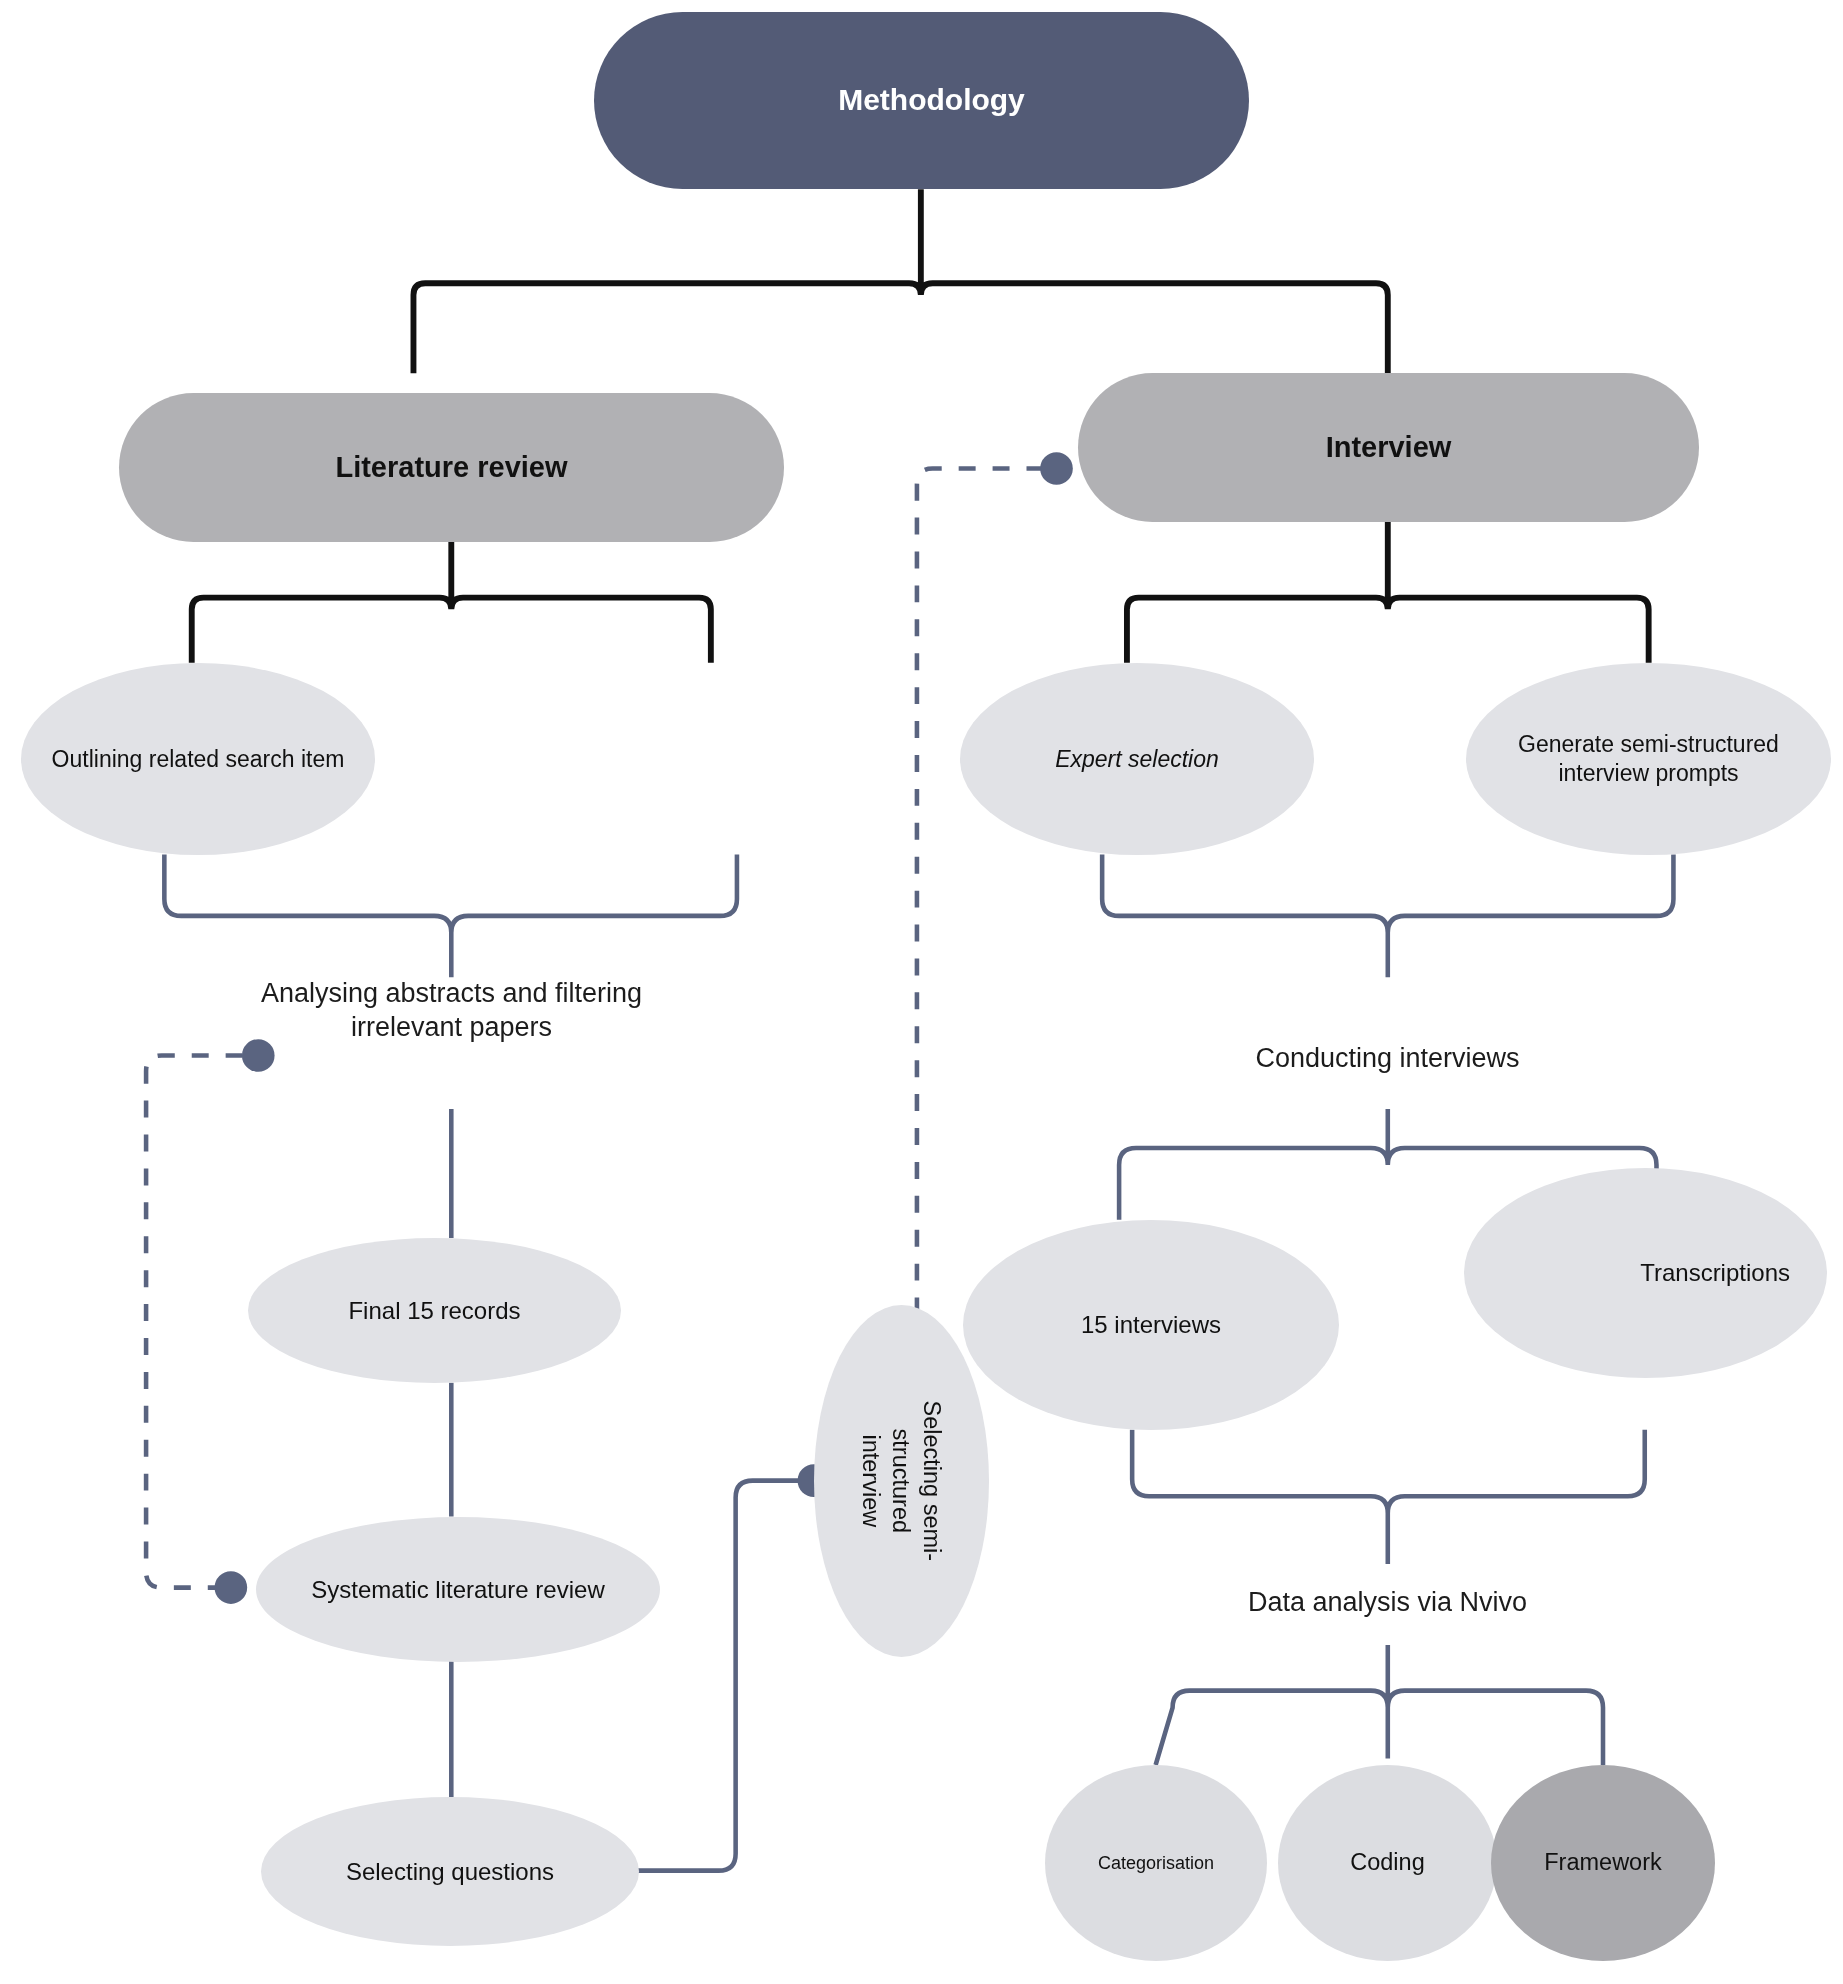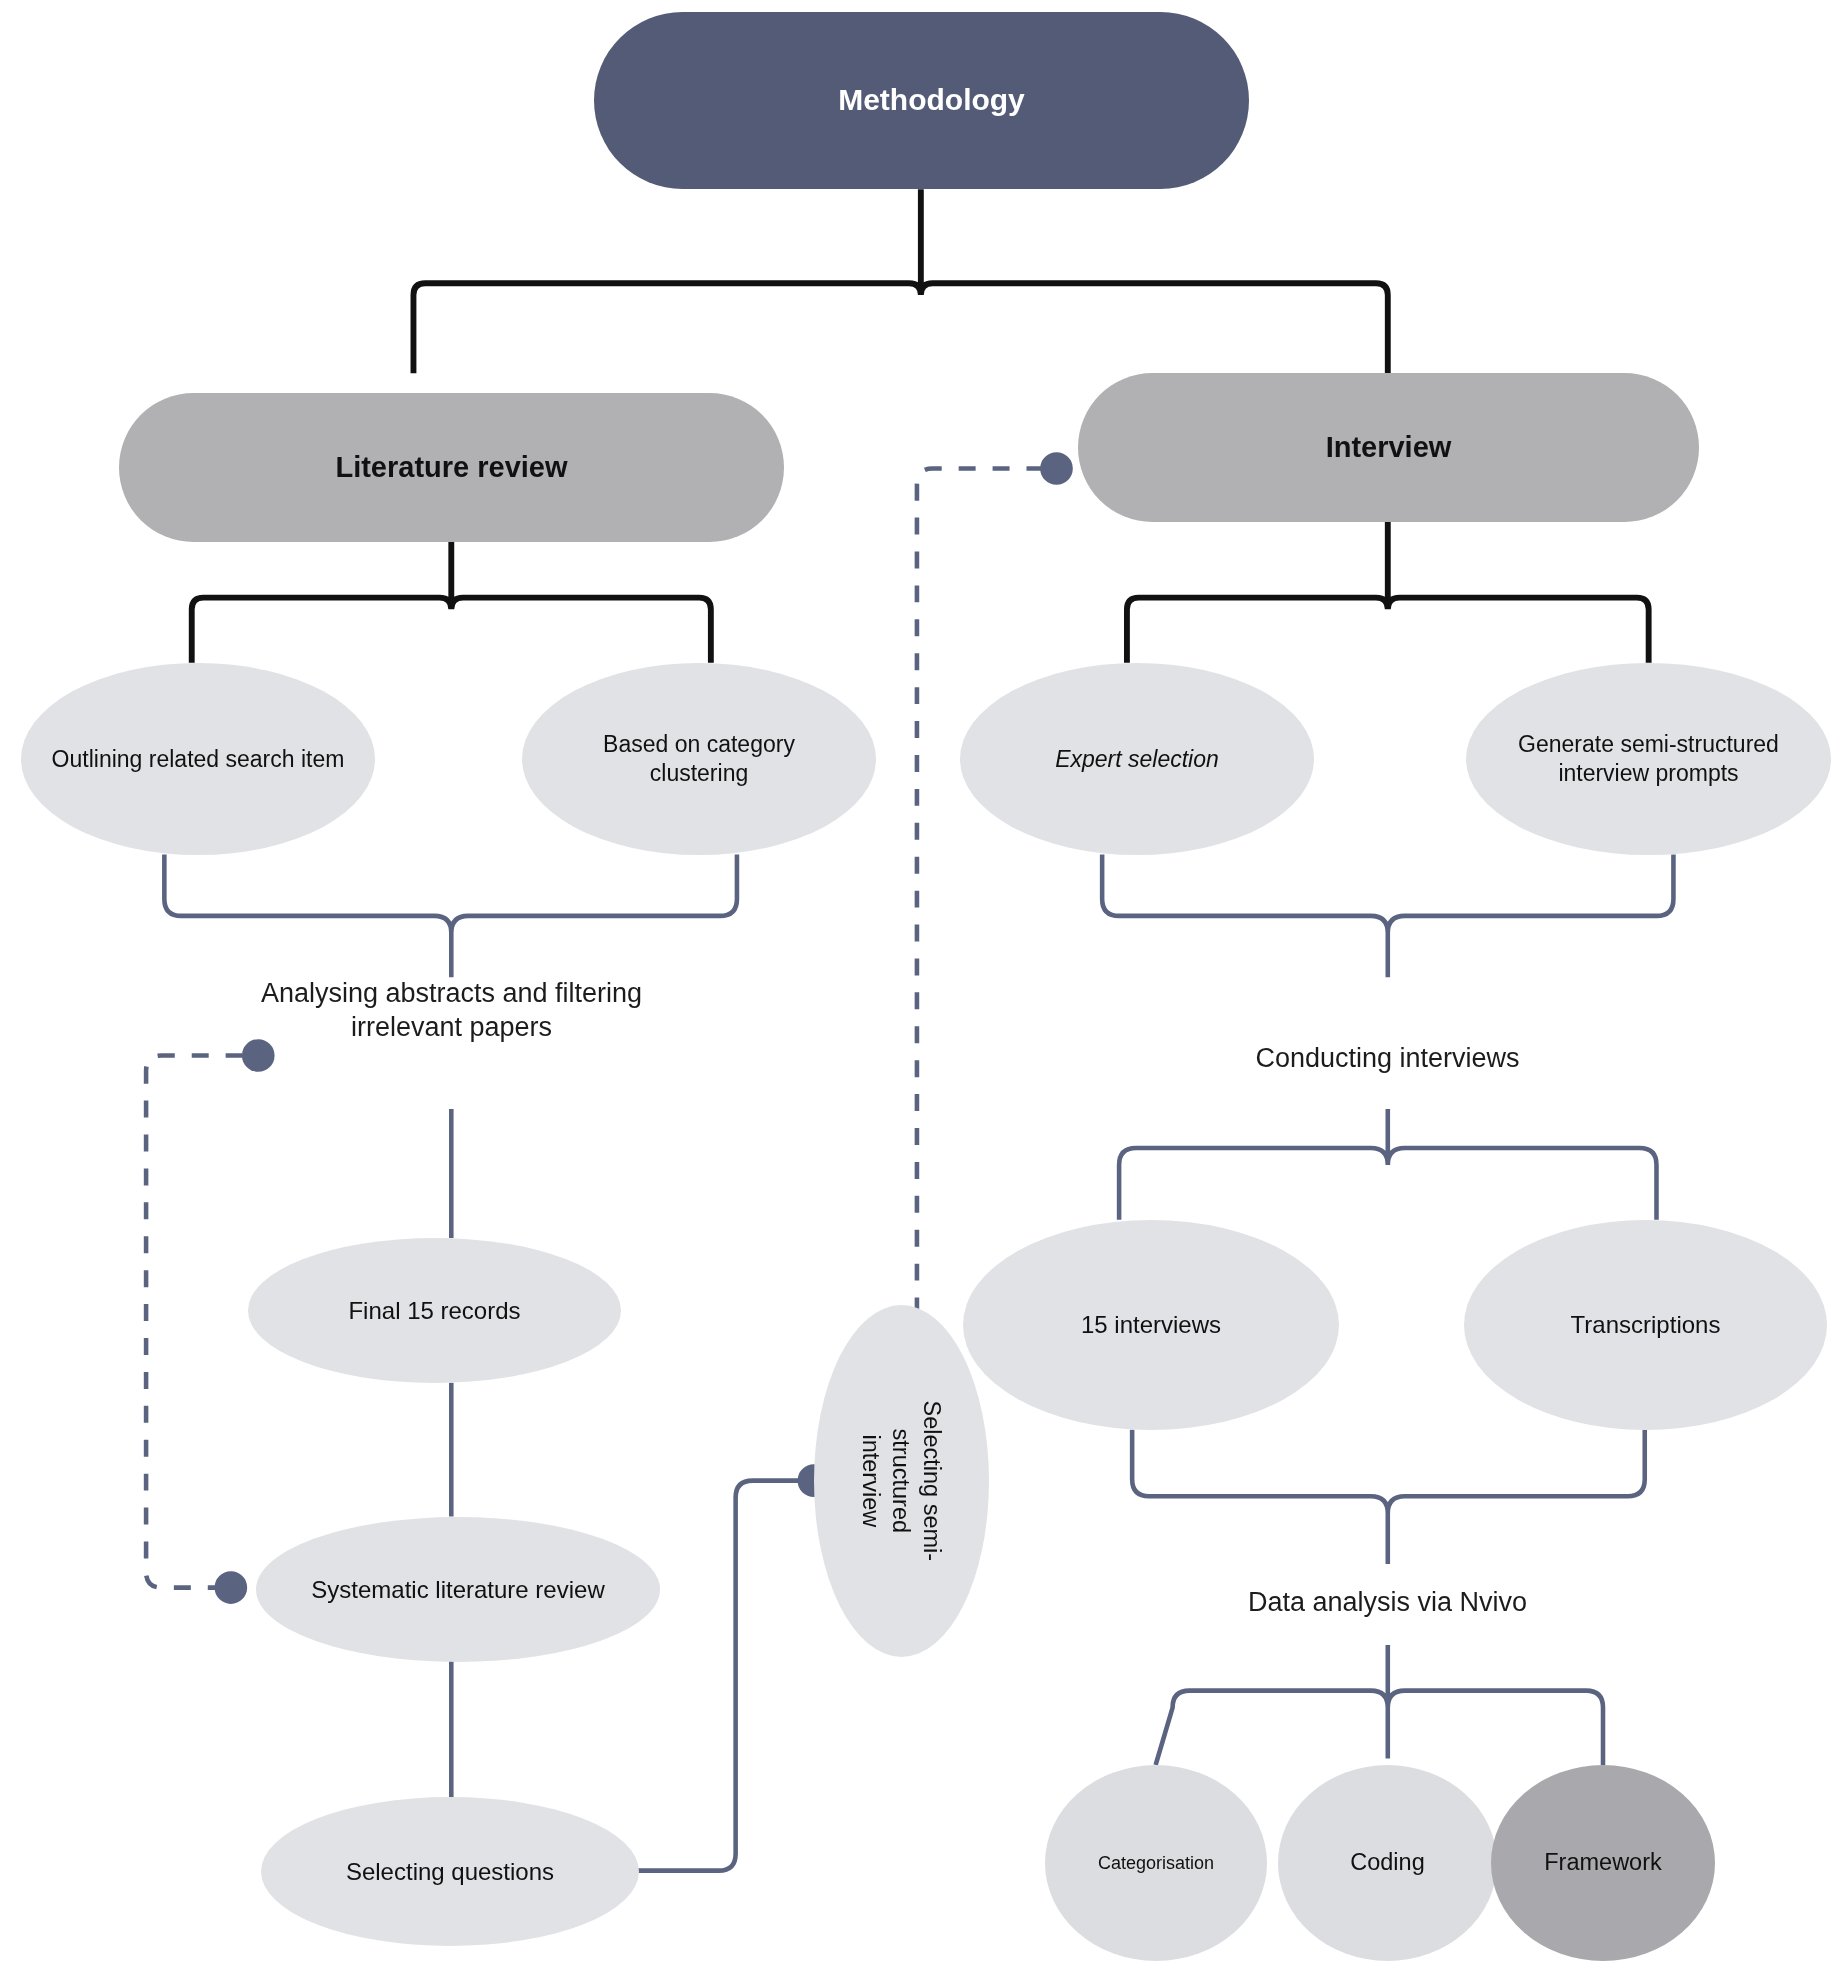--- a/index.html
+++ b/index.html
@@ -71,23 +71,20 @@
   </div>
 
   <div class="node rrect" style="left:1078px;top:373px;width:621px;height:149px;background:#b1b1b4;">
     <span class="lbl" style="color:#111111;font-size:29px;font-weight:bold;">Interview</span>
   </div>
 
   <div class="node ellipse" style="left:21px;top:663px;width:354px;height:192px;background:#e1e2e6;padding:0 30px;">
     <span class="lbl" style="color:#111111;font-size:23px;">Outlining related search item</span>
   </div>
 
-  <div class="node ellipse" style="left:522px;top:663px;width:354px;height:192px;background:#e1e2e6;padding:0 34px;">
-    <span class="lbl" style="color:#111111;font-size:23px;">Based on category clustering</span>
-  </div>
 
   <div class="node ellipse" style="left:960px;top:663px;width:354px;height:192px;background:#e1e2e6;padding:0 30px;">
     <span class="lbl" style="color:#111111;font-size:23px;font-style:italic;">Expert selection</span>
   </div>
 
   <div class="node ellipse" style="left:1466px;top:663px;width:365px;height:192px;background:#e1e2e6;padding:0 26px;">
     <span class="lbl" style="color:#111111;font-size:23px;">Generate semi-structured interview prompts</span>
   </div>
 
   <div class="plain" style="left:256px;top:977px;width:391px;font-size:27px;line-height:1.28;">
@@ -103,21 +100,21 @@
   </div>
 
   <div class="node ellipse" style="left:248px;top:1238px;width:373px;height:145px;background:#e1e2e6;padding:0 37px;">
     <span class="lbl" style="color:#111111;font-size:24px;">Final 15 records</span>
   </div>
 
   <div class="node ellipse" style="left:963px;top:1220px;width:376px;height:210px;background:#e1e2e6;padding:0 37px;">
     <span class="lbl" style="color:#111111;font-size:24px;">15 interviews</span>
   </div>
 
-  <div class="node ellipse" style="left:1464px;top:1220px;width:363px;height:210px;background:#e1e2e6;padding:0 37px;">
+  <div class="node ellipse" style="left:1464px;top:1168px;width:363px;height:210px;background:#e1e2e6;padding:0 37px;justify-content:flex-end;">
     <span class="lbl" style="color:#111111;font-size:24px;">Transcriptions</span>
   </div>
 
   <div class="node ellipse" style="left:256px;top:1517px;width:404px;height:145px;background:#e1e2e6;padding:0 38px;">
     <span class="lbl" style="color:#111111;font-size:24px;">Systematic literature review</span>
   </div>
 
   <div class="node ellipse" style="left:814px;top:1305px;width:175px;height:352px;background:#e1e2e6;">
     <span class="lbl" style="color:#111111;font-size:23.5px;transform:rotate(90deg);white-space:normal;width:307px;line-height:1.3;">Selecting semi-structured interview</span>
   </div>

